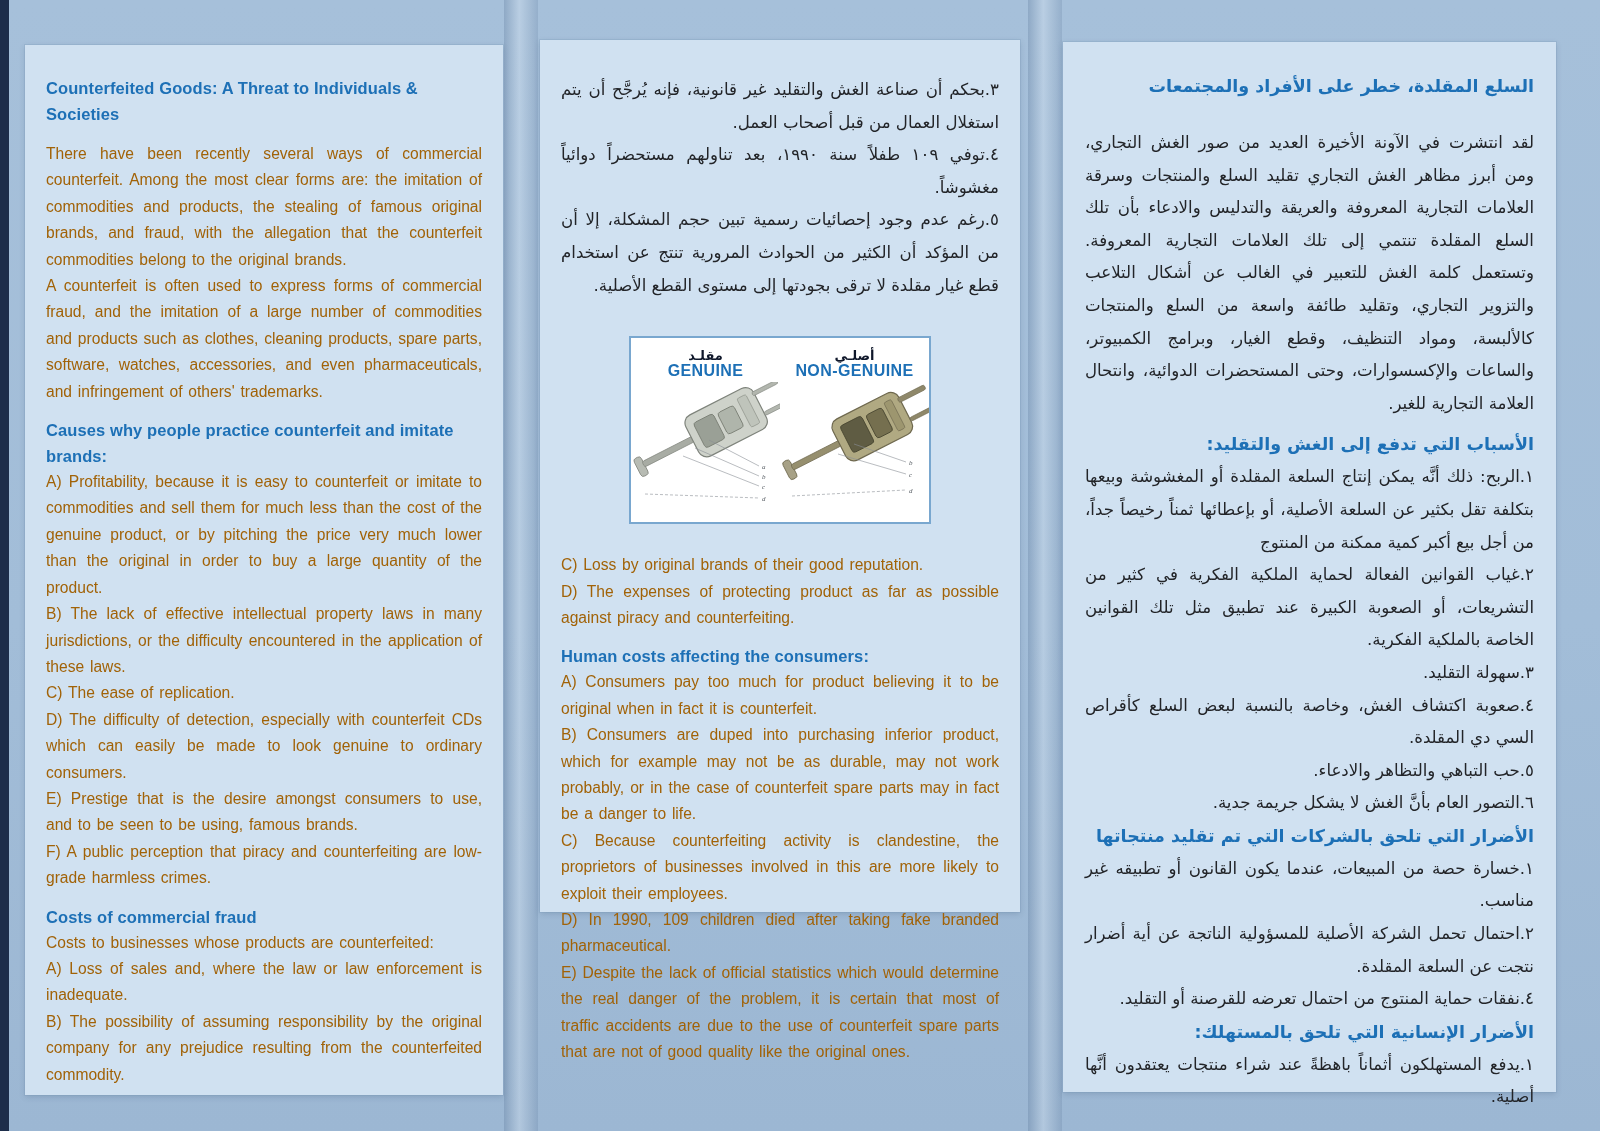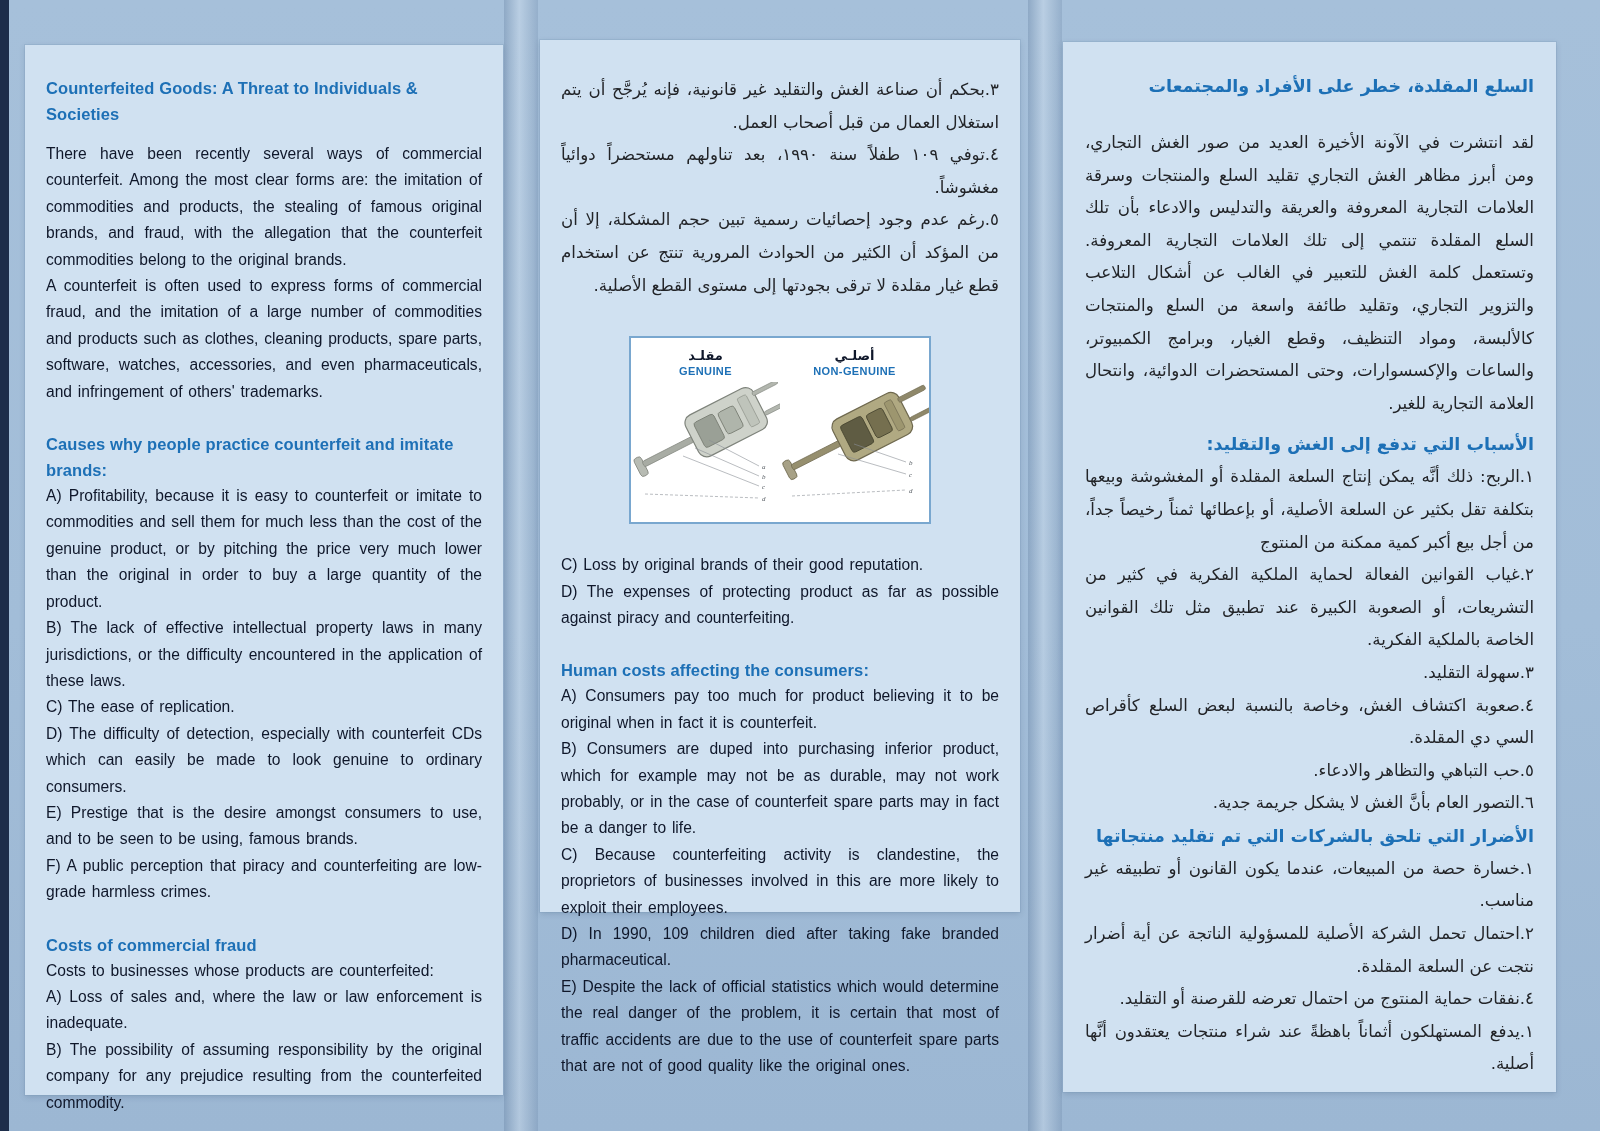--- a/index.html
+++ b/index.html
@@ -16,41 +16,41 @@
 
   .panel{
     position:absolute;background:#d0e1f1;
     box-shadow:0 0 0 1px rgba(120,150,185,.25), 0 2px 6px rgba(40,60,90,.18);
   }
   #panel-left  {left:25px;  top:45px; width:478px; height:1050px; padding:30px 21px 0 21px; box-sizing:border-box;}
   #panel-mid   {left:540px; top:40px; width:480px; height:872px; padding:34px 21px 0 21px; box-sizing:border-box;}
   #panel-right {left:1063px;top:42px; width:493px; height:1050px; padding:28px 22px 0 22px; box-sizing:border-box;}
 
   .h-en{color:#1d70b6;font-weight:bold;font-size:16.5px;line-height:26px;margin:0 0 14px 0;letter-spacing:.1px;}
-  .h-en.gap{margin-top:26px;}
-  .p-en{color:#0f172a;font-size:15.6px;line-height:26.4px;text-align:justify;margin:0;word-spacing:1.5px;}
+  .h-en.gap{margin-top:12px;}
+  .p-en{color:#a16207;font-size:15.6px;line-height:26.4px;text-align:justify;margin:0;word-spacing:1.5px;}
   .p-en.intro-gap{margin-top:14px;}
 
   .ar{direction:rtl;unicode-bidi:embed;font-family:"DejaVu Sans",sans-serif;}
   .h-ar{color:#1d70b6;font-weight:bold;font-size:17.5px;line-height:33px;margin:0;text-align:right;}
   .h-ar.gap{margin-top:8px;}
   .p-ar{color:#222428;font-size:16.6px;line-height:32.6px;text-align:justify;margin:0;}
 
   
   .figure-box{
     width:298px;height:184px;background:#ffffff;margin:34px auto 28px auto;
     border:2px solid #79a7cf;box-shadow:0 0 0 3px rgba(255,255,255,.55) inset;
     position:relative;
   }
   .fig-col{position:absolute;top:10px;width:50%;text-align:center;}
   .fig-col.left{left:0;}
   .fig-col.right{right:0;}
   .fig-label-ar{display:block;color:#0f172a;font-weight:bold;font-size:13px;
     font-family:"DejaVu Sans",sans-serif;direction:rtl;line-height:15px;}
-  .fig-label-en{display:block;color:#1d70b6;font-weight:bold;font-size:11px;letter-spacing:.4px;line-height:16px;}
+  .fig-label-en{display:block;color:#1d70b6;font-weight:bold;font-size:16px;letter-spacing:.4px;line-height:16px;}
   .fig-art{position:absolute;top:44px;width:149px;height:134px;}
   .fig-art.left{left:0;}
   .fig-art.right{right:0;}
   svg text.callout{font-family:"Liberation Serif",serif;font-style:italic;font-size:7px;fill:#5a6066;}
 </style>
 </head>
 <body>
 
 <div class="scan-edge"></div>
 <div class="fold f1"></div>
@@ -146,15 +146,16 @@
   <p class="p-ar">١.الربح: ذلك أنَّه يمكن إنتاج السلعة المقلدة أو المغشوشة وبيعها بتكلفة تقل بكثير عن السلعة الأصلية، أو بإعطائها ثمناً رخيصاً جداً، من أجل بيع أكبر كمية ممكنة من المنتوج</p>
   <p class="p-ar">٢.غياب القوانين الفعالة لحماية الملكية الفكرية في كثير من التشريعات، أو الصعوبة الكبيرة عند تطبيق مثل تلك القوانين الخاصة بالملكية الفكرية.</p>
   <p class="p-ar">٣.سهولة التقليد.</p>
   <p class="p-ar">٤.صعوبة اكتشاف الغش، وخاصة بالنسبة لبعض السلع كأقراص السي دي المقلدة.</p>
   <p class="p-ar">٥.حب التباهي والتظاهر والادعاء.</p>
   <p class="p-ar">٦.التصور العام بأنَّ الغش لا يشكل جريمة جدية.</p>
   <h3 class="h-ar">الأضرار التي تلحق بالشركات التي تم تقليد منتجاتها</h3>
   <p class="p-ar">١.خسارة حصة من المبيعات، عندما يكون القانون أو تطبيقه غير مناسب.</p>
   <p class="p-ar">٢.احتمال تحمل الشركة الأصلية للمسؤولية الناتجة عن أية أضرار نتجت عن السلعة المقلدة.</p>
   <p class="p-ar">٤.نفقات حماية المنتوج من احتمال تعرضه للقرصنة أو التقليد.</p>
+  <h3 class="h-ar">الأضرار الإنسانية التي تلحق بالمستهلك:</h3>
   <p class="p-ar">١.يدفع المستهلكون أثماناً باهظةً عند شراء منتجات يعتقدون أنَّها أصلية.</p>
 
 </section>
 
 </body></html>

